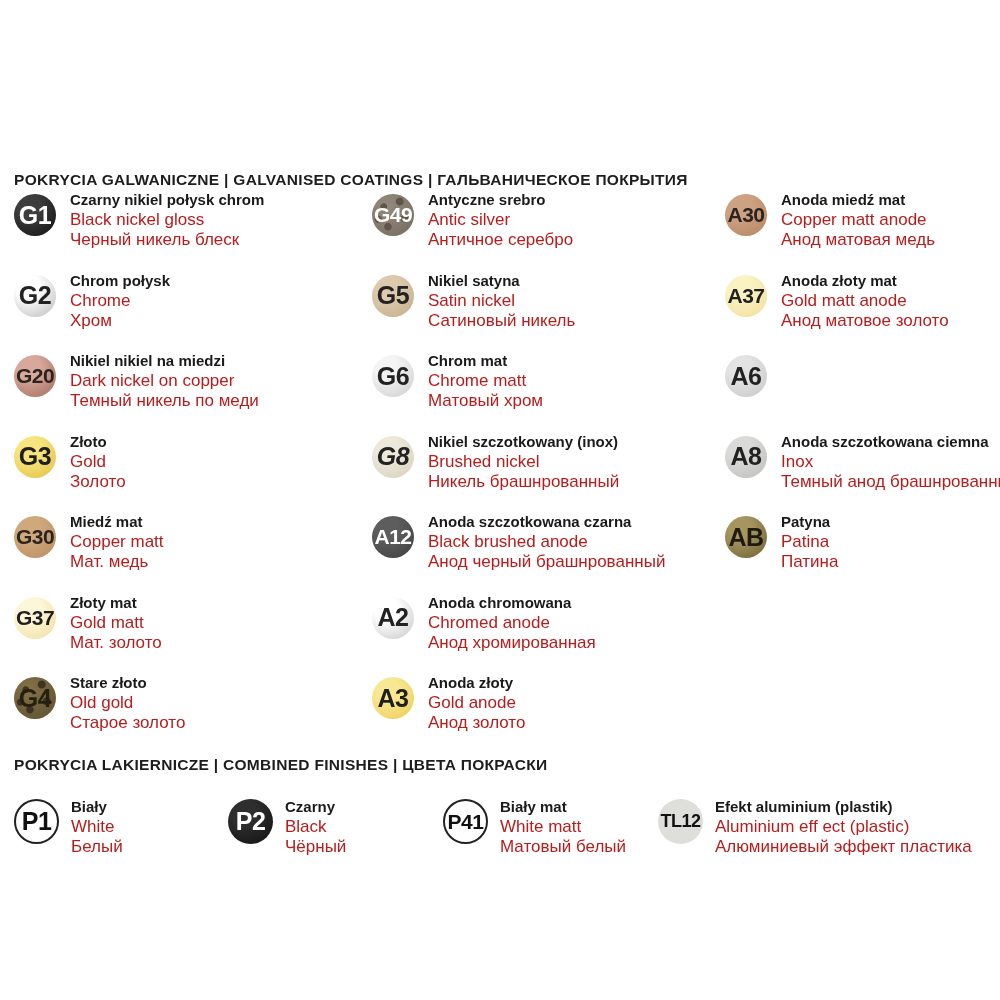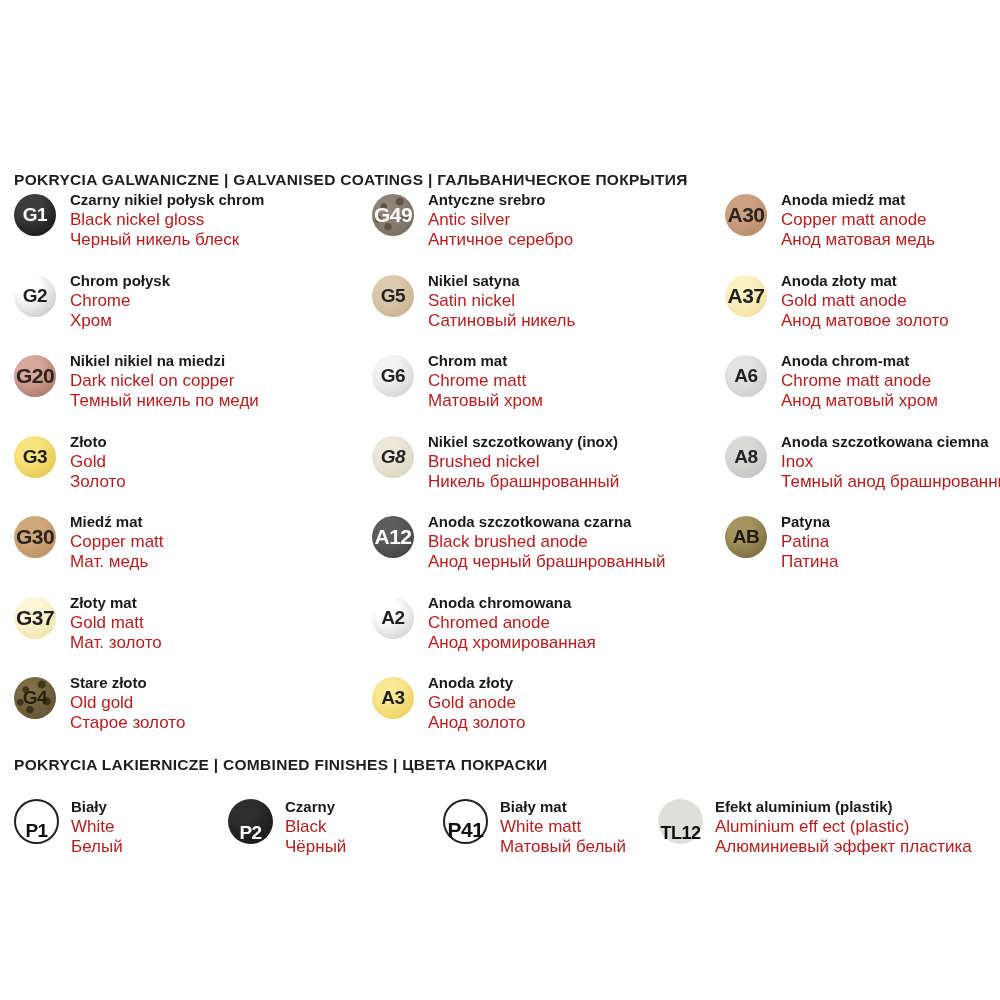--- a/index.html
+++ b/index.html
@@ -50,21 +50,21 @@
     border-radius: 50%;
     margin-top: 4px;
     margin-right: 14px;
     display: flex;
     align-items: center;
     justify-content: center;
     font-weight: bold;
     letter-spacing: -0.5px;
     box-sizing: border-box;
   }
-  .swatch.len2 { font-size: 19px; }
+  .swatch.len2 { font-size: 25px; }
   .swatch.len3 { font-size: 21px; }
   .swatch.len4 { font-size: 18px; }
   .finish-text { white-space: nowrap; }
   .finish-text .l1 {
     font-size: 15px;
     font-weight: bold;
     color: #1a1a1a;
     line-height: 20px;
   }
   .finish-text .l2, .finish-text .l3 {
@@ -78,21 +78,20 @@
     top: 797px;
     display: flex;
     align-items: flex-start;
     height: 64px;
   }
   .lacquer-entry .swatch {
     width: 45px;
     height: 45px;
     margin-top: 2px;
     margin-right: 12px;
-    align-items: flex-end;
   }
   #lacquer-entry-0 { left: 14px; }
   #lacquer-entry-1 { left: 228px; }
   #lacquer-entry-2 { left: 443px; }
   #lacquer-entry-3 { left: 658px; }
 </style>
 </head>
 <body>
 
 <div class="page">
@@ -261,25 +260,20 @@
     <div class="finish-text">
       <div class="l1">Anoda złoty mat</div>
       <div class="l2">Gold matt anode</div>
       <div class="l3">Анод матовое золото</div>
     </div>
   </div>
       <div class="finish-entry">
     <div class="swatch len2" style="background: radial-gradient(circle at 35% 28%, rgb(227, 227, 227) 0%, rgb(227, 227, 227) 28%, rgb(199, 199, 199) 100%); color: rgb(34, 34, 34);">
       <span>A6</span>
     </div>
-    <div class="finish-text">
-      <div class="l1">Anoda chrom-mat</div>
-      <div class="l2">Chrome matt anode</div>
-      <div class="l3">Анод матовый хром</div>
-    </div>
   </div>
       <div class="finish-entry">
     <div class="swatch len2" style="background: radial-gradient(circle at 35% 28%, rgb(218, 218, 216) 0%, rgb(218, 218, 216) 28%, rgb(189, 189, 187) 100%); color: rgb(34, 34, 34);">
       <span>A8</span>
     </div>
     <div class="finish-text">
       <div class="l1">Anoda szczotkowana ciemna</div>
       <div class="l2">Inox</div>
       <div class="l3">Темный анод брашнрованный</div>
     </div>

